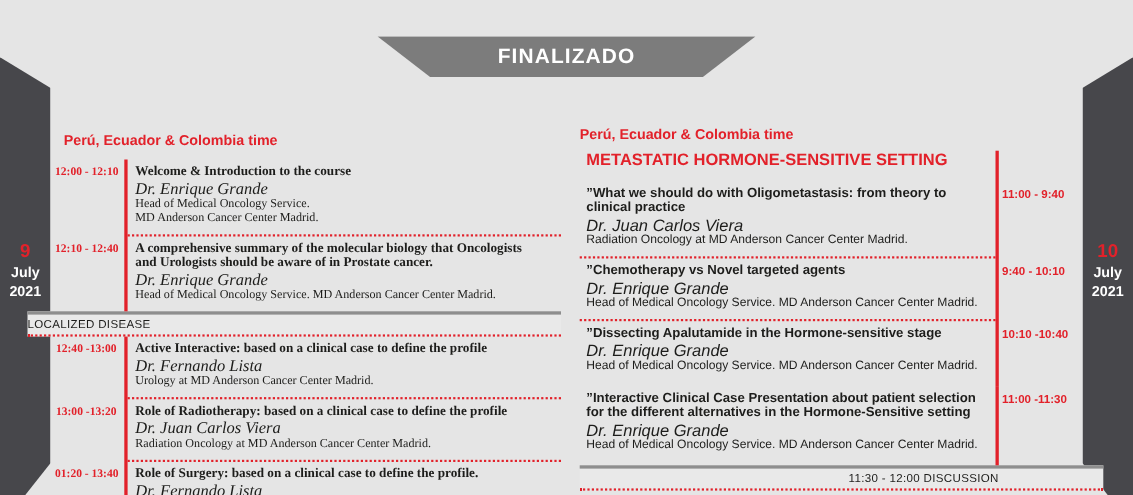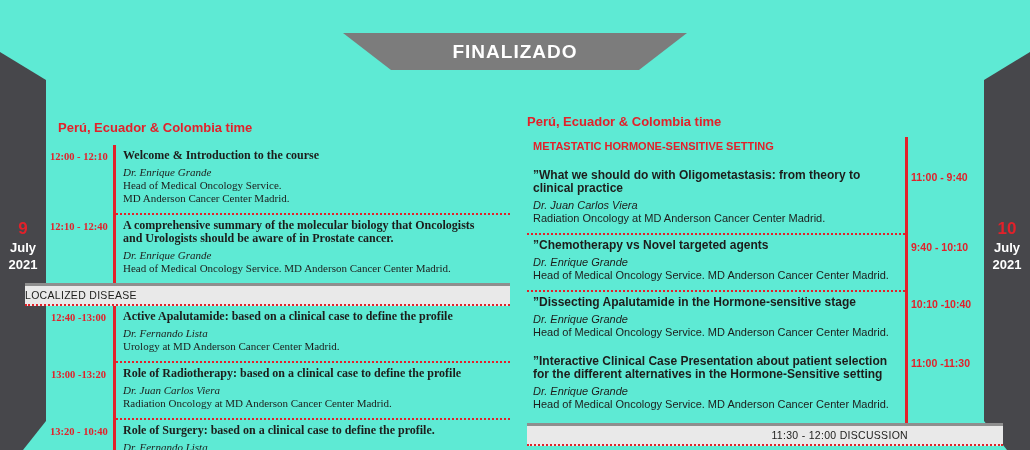--- a/index.html
+++ b/index.html
@@ -1,17 +1,17 @@
 <!DOCTYPE html>
 <html><head>
 <meta charset="utf-8">
 <style>
   html,body { margin:0; padding:0; background:#ffffff; }
   .canvas {
-    position:relative; width:1030px; height:450px; background:#5eead4;
+    position:relative; width:1030px; height:450px; background:#e5e5e5;
     font-family:"Liberation Sans", sans-serif; overflow:hidden;
     color:#1d1d1b;
   }
 
   
   .banner {
     position:absolute; left:343px; top:33px; width:344px; height:37px;
     background:#7c7c7c;
     clip-path:polygon(0 0, 100% 0, calc(100% - 48px) 100%, 48px 100%);
     color:#ffffff; font-weight:bold; font-size:19px; letter-spacing:1px;
@@ -50,24 +50,24 @@
     position:absolute; top:6px; color:#e2212a; font-weight:bold;
     font-size:10.5px; white-space:nowrap;
   }
   .day-9  .time { left:-66px; width:56px; text-align:right; }
   .day-10 .time { right:-86px; width:80px; text-align:left; }
 
   .title {
     font-weight:bold; font-size:12px; line-height:13px;
     white-space:pre-line; margin-bottom:4px;
   }
-  .speaker { font-style:italic; font-size:11px; line-height:13px; }
+  .speaker { font-style:italic; font-size:15px; line-height:13px; }
   .role    { font-size:11px; line-height:13px; white-space:pre-line; }
 
-  .setting { color:#e2212a; font-weight:bold; font-size:11px; line-height:14px; padding:2px 0 12px 6px; }
+  .setting { color:#e2212a; font-weight:bold; font-size:15px; line-height:14px; padding:2px 0 12px 6px; }
 
   
   .band {
     background:#e9e9e9; border-top:3px solid #8e8e8e; border-bottom:2px dotted #e2212a;
     height:18px; line-height:18px; font-size:10.5px; color:#1d1d1b; letter-spacing:0.3px;
   }
   .day-9  .band { margin-left:-33px; text-align:left; }
   .day-10 .band { margin-right:-95px; padding-right:95px; text-align:right; }
 </style>
 </head>
@@ -115,32 +115,32 @@
       </div>
     </div>
 
     <div class="band">
       <span>LOCALIZED DISEASE</span>
     </div>
 
     <div class="group">
       <div class="item">
         <span class="time">12:40 -13:00</span>
-        <div class="title">Active Apalutamide: based on a clinical case to define the profile</div>
+        <div class="title">Active Interactive: based on a clinical case to define the profile</div>
         <div class="speaker">Dr. Fernando Lista</div>
         <div class="role">Urology at MD Anderson Cancer Center Madrid.</div>
       </div>
       <div class="item">
         <span class="time">13:00 -13:20</span>
         <div class="title">Role of Radiotherapy: based on a clinical case to define the profile</div>
         <div class="speaker">Dr. Juan Carlos Viera</div>
         <div class="role">Radiation Oncology at MD Anderson Cancer Center Madrid.</div>
       </div>
       <div class="item">
-        <span class="time">13:20 - 10:40</span>
+        <span class="time">01:20 - 13:40</span>
         <div class="title">Role of Surgery: based on a clinical case to define the profile.</div>
         <div class="speaker">Dr. Fernando Lista</div>
         <div class="role">Urology at MD Anderson Cancer Center Madrid.</div>
       </div>
     </div>
   </div>
 
   <div class="day day-10">
     <div class="tz">Perú, Ecuador &amp; Colombia time</div>
 

